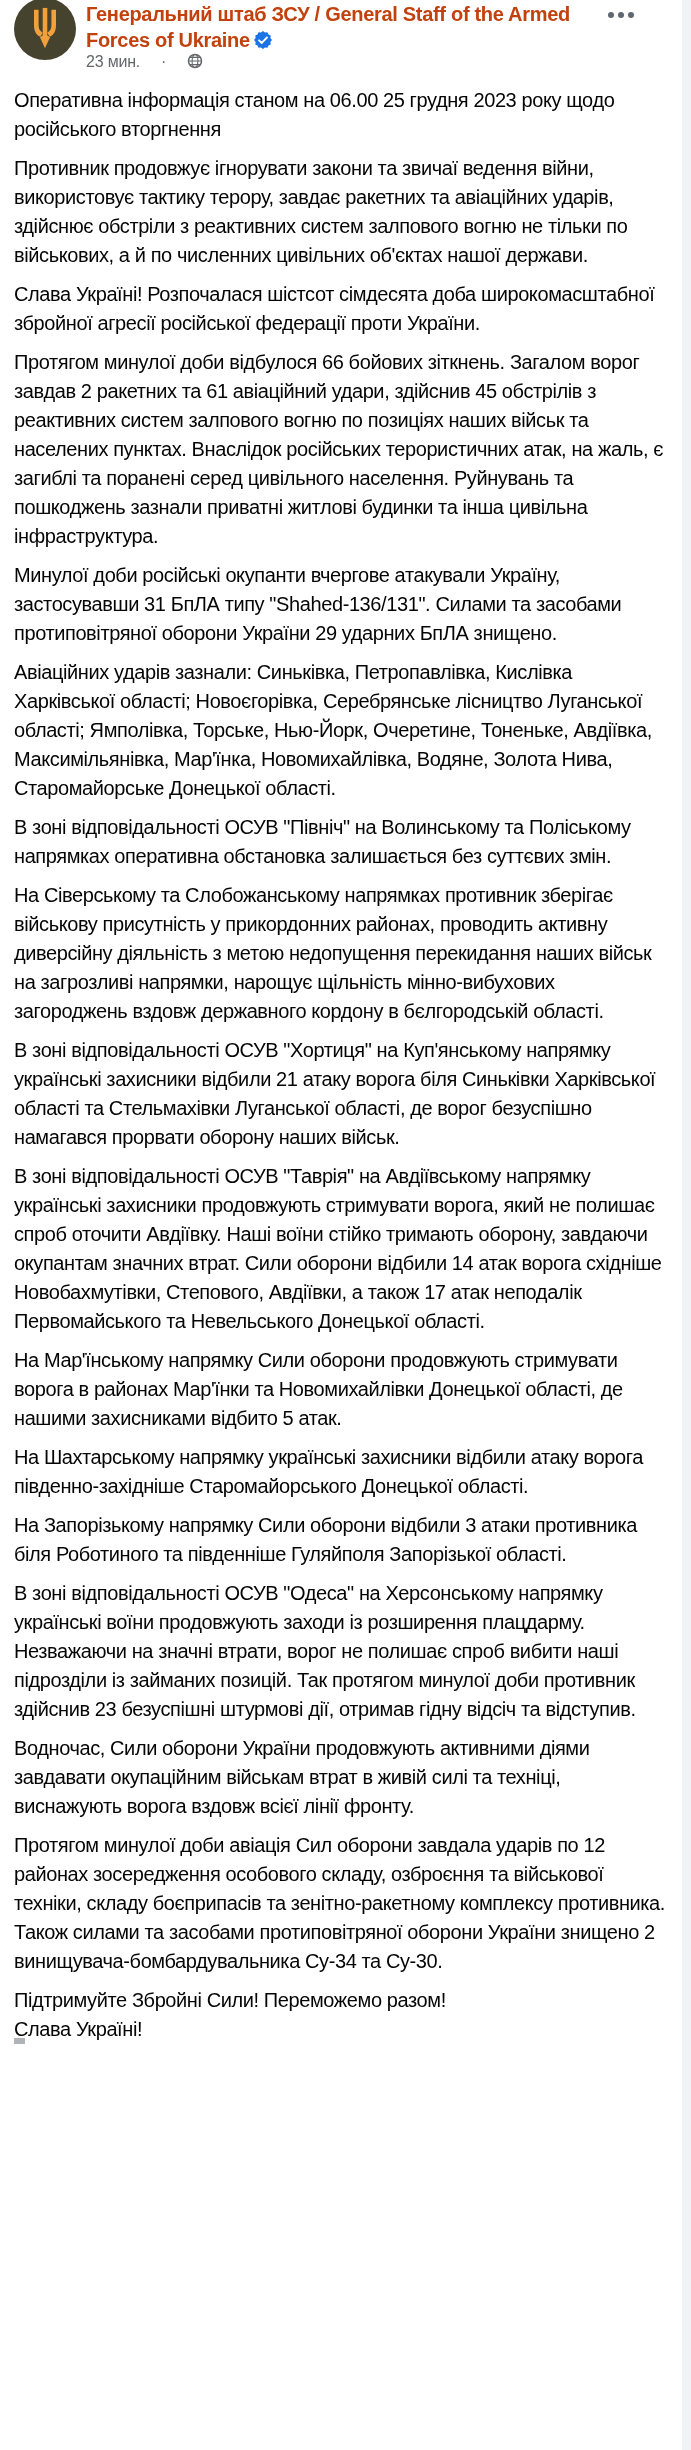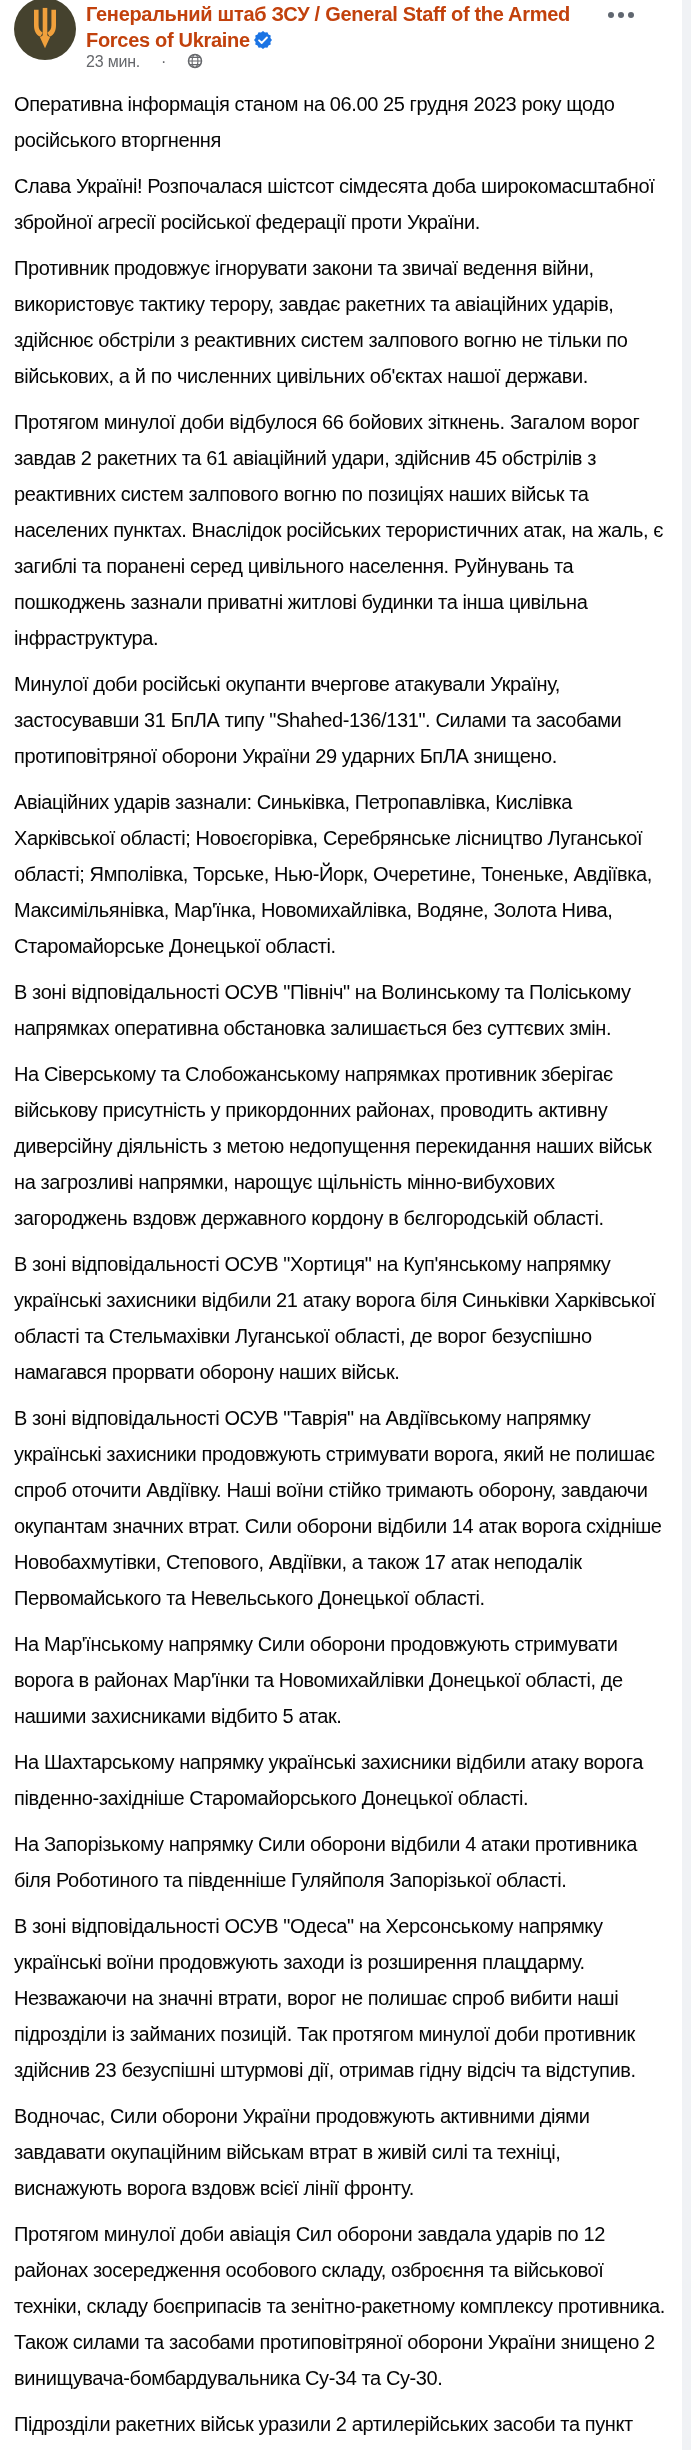--- a/index.html
+++ b/index.html
@@ -84,21 +84,21 @@
     border-radius: 50%;
     background: #606770;
   }
 
   
   .body {
     padding: 15px 16px 0 14px;
   }
   .body p {
     font-size: 20px;
-    line-height: 36px;
+    line-height: 29px;
     letter-spacing: -0.4px;
     margin-bottom: 10px;
     white-space: pre-line;
     color: #050505;
   }
   .attachment-edge {
     position: absolute;
     left: 14px; bottom: 0;
     width: 11px; height: 6px;
     background: #b0b3b8;
@@ -145,35 +145,34 @@
 
       <div class="menu">
         <i></i>
           <i></i>
           <i></i>
       </div>
     </div>
 
     <div class="body">
       <p>Оперативна інформація станом на 06.00 25 грудня 2023 року щодо російського вторгнення</p>
+      <p>Противник продовжує ігнорувати закони та звичаї ведення війни, використовує тактику терору, завдає ракетних та авіаційних ударів, здійснює обстріли з реактивних систем залпового вогню не тільки по військових, а й по численних цивільних об'єктах нашої держави.</p>
       <p>Слава Україні! Розпочалася шістсот сімдесята доба широкомасштабної збройної агресії російської федерації проти України.</p>
-      <p>Противник продовжує ігнорувати закони та звичаї ведення війни, використовує тактику терору, завдає ракетних та авіаційних ударів, здійснює обстріли з реактивних систем залпового вогню не тільки по військових, а й по численних цивільних об'єктах нашої держави.</p>
       <p>Протягом минулої доби відбулося 66 бойових зіткнень. Загалом ворог завдав 2 ракетних та 61 авіаційний удари, здійснив 45 обстрілів з реактивних систем залпового вогню по позиціях наших військ та населених пунктах. Внаслідок російських терористичних атак, на жаль, є загиблі та поранені серед цивільного населення. Руйнувань та пошкоджень зазнали приватні житлові будинки та інша цивільна інфраструктура.</p>
       <p>Минулої доби російські окупанти вчергове атакували Україну, застосувавши 31 БпЛА типу "Shahed-136/131". Силами та засобами протиповітряної оборони України 29 ударних БпЛА знищено.</p>
       <p>Авіаційних ударів зазнали: Синьківка, Петропавлівка, Кислівка Харківської області; Новоєгорівка, Серебрянське лісництво Луганської області; Ямполівка, Торське, Нью-Йорк, Очеретине, Тоненьке, Авдіївка, Максимільянівка, Мар'їнка, Новомихайлівка, Водяне, Золота Нива, Старомайорське Донецької області.</p>
       <p>В зоні відповідальності ОСУВ "Північ" на Волинському та Поліському напрямках оперативна обстановка залишається без суттєвих змін.</p>
       <p>На Сіверському та Слобожанському напрямках противник зберігає військову присутність у прикордонних районах, проводить активну диверсійну діяльність з метою недопущення перекидання наших військ на загрозливі напрямки, нарощує щільність мінно-вибухових загороджень  вздовж державного кордону в бєлгородській області.</p>
       <p>В зоні відповідальності ОСУВ "Хортиця" на Куп'янському напрямку українські захисники відбили 21 атаку ворога біля Синьківки Харківської області та Стельмахівки Луганської області, де ворог безуспішно намагався прорвати оборону наших військ.</p>
       <p>В зоні відповідальності ОСУВ "Таврія" на Авдіївському напрямку українські захисники продовжують стримувати ворога, який не полишає спроб оточити Авдіївку. Наші воїни стійко тримають оборону, завдаючи окупантам значних втрат. Сили оборони відбили 14 атак ворога східніше Новобахмутівки, Степового, Авдіївки, а також 17 атак неподалік Первомайського та Невельського Донецької області.</p>
       <p>На Мар'їнському напрямку Сили оборони продовжують стримувати ворога в районах Мар'їнки та Новомихайлівки Донецької області, де нашими захисниками відбито 5 атак.</p>
       <p>На Шахтарському напрямку українські захисники відбили атаку ворога південно-західніше Старомайорського Донецької області.</p>
-      <p>На Запорізькому напрямку Сили оборони відбили 4 атаки противника біля Роботиного та південніше Гуляйполя Запорізької області.</p>
+      <p>На Запорізькому напрямку Сили оборони відбили 3 атаки противника біля Роботиного та південніше Гуляйполя Запорізької області.</p>
       <p>В зоні відповідальності ОСУВ "Одеса" на Херсонському напрямку українські воїни продовжують заходи із розширення плацдарму. Незважаючи на значні втрати, ворог не полишає спроб вибити наші підрозділи із займаних позицій. Так протягом минулої доби противник здійснив 23 безуспішні штурмові дії, отримав гідну відсіч та відступив.</p>
       <p>Водночас, Сили оборони України продовжують активними діями завдавати окупаційним військам втрат в живій силі та техніці, виснажують ворога вздовж всієї лінії фронту.</p>
       <p>Протягом минулої доби авіація Сил оборони завдала ударів по 12 районах зосередження особового складу, озброєння та військової техніки, складу боєприпасів та зенітно-ракетному комплексу противника. Також силами та засобами протиповітряної оборони України знищено 2 винищувача-бомбардувальника Су-34 та Су-30.</p>
-      <p>Підрозділи ракетних військ уразили 2 артилерійських засоби та пункт управління противника.</p>
       <p>Підтримуйте Збройні Сили! Переможемо разом!
 Слава Україні!</p>
     </div>
 
     <div class="attachment-edge"></div>
   </div>
 </div>
 
 </body></html>

